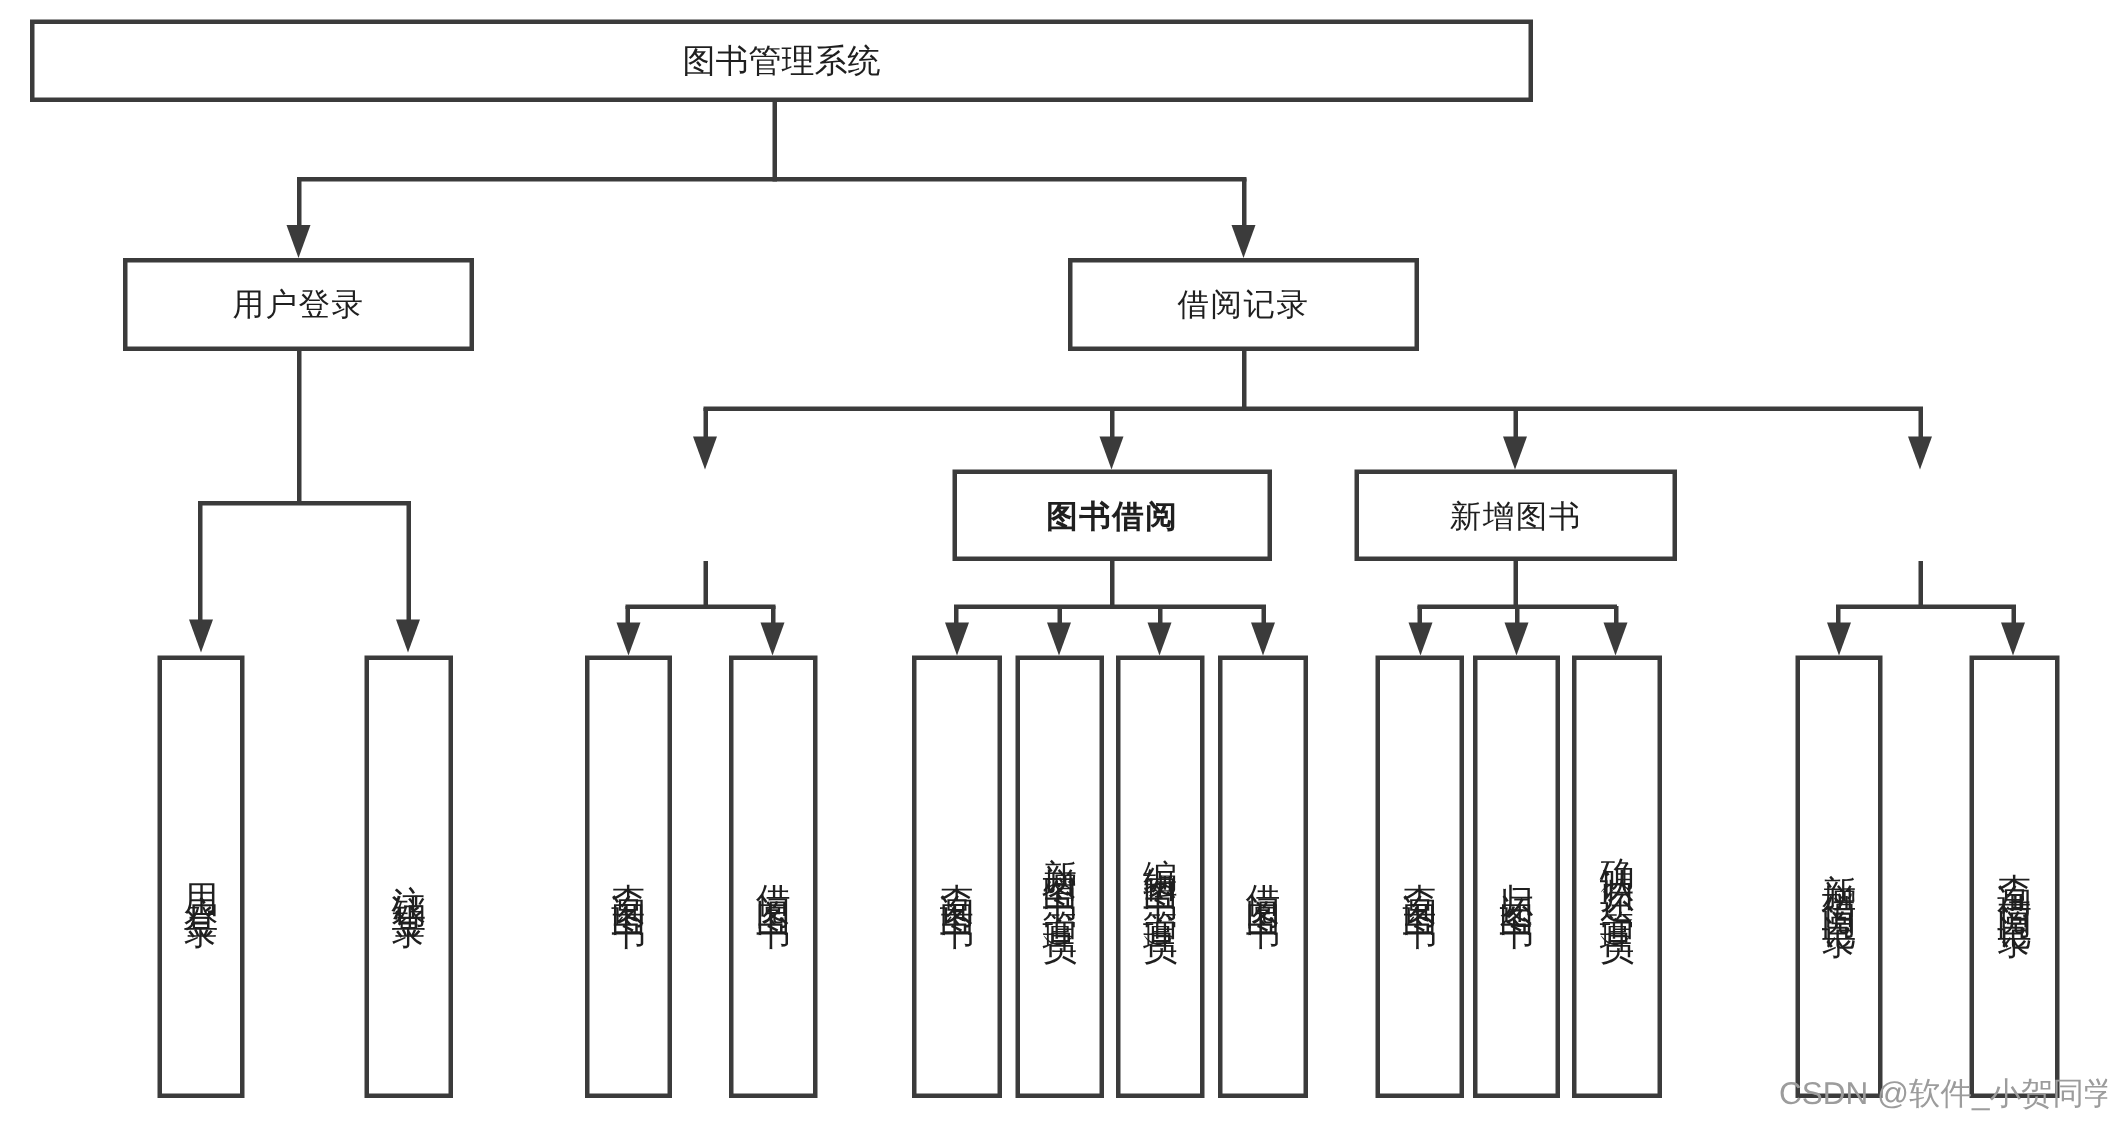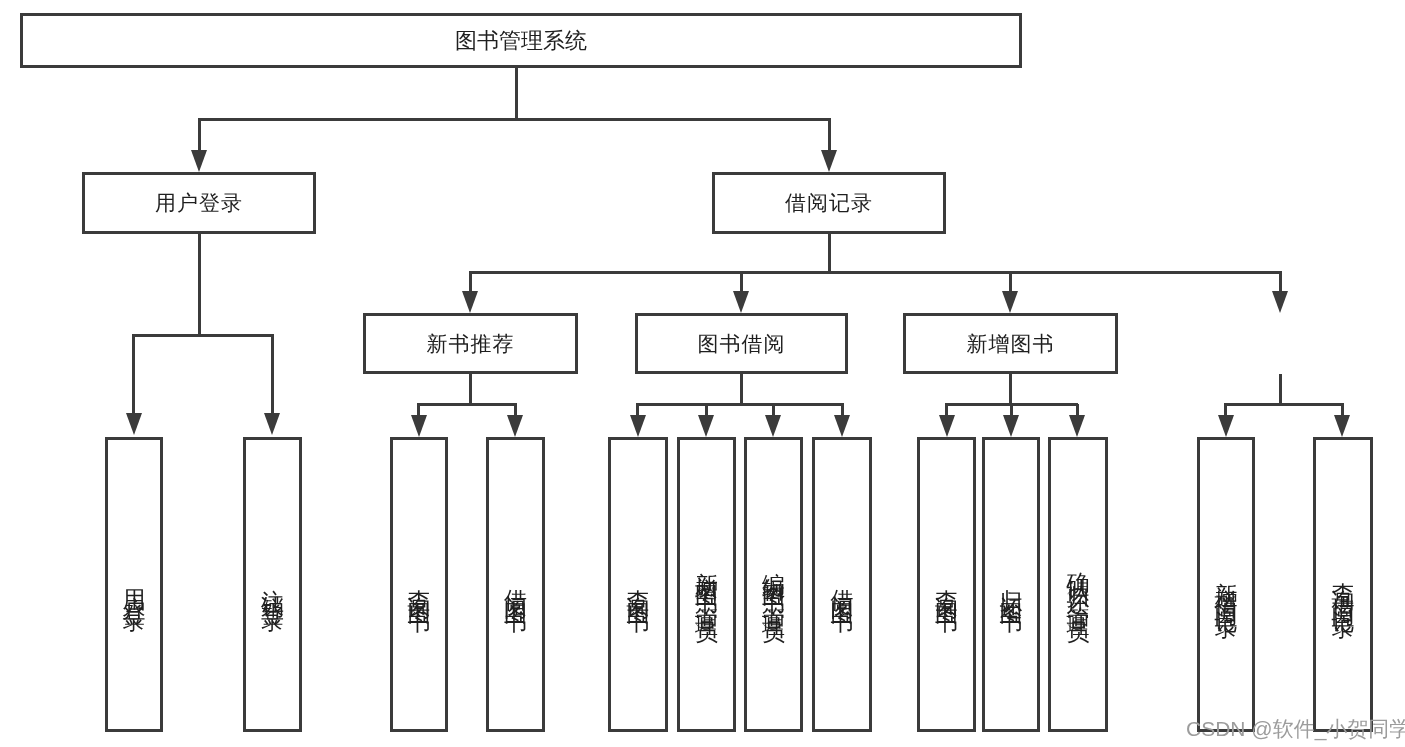--- a/index.html
+++ b/index.html
@@ -79,24 +79,21 @@
     <span>图书管理系统</span>
   </div>
 
   <div class="node h-label" style="left:82px; top:172px; width:234px; height:62px;">
     <span>用户登录</span>
   </div>
   <div class="node h-label" style="left:712px; top:172px; width:234px; height:62px;">
     <span>借阅记录</span>
   </div>
 
-  <div class="node h-label" style="left:363px; top:313px; width:215px; height:61px;">
-    <span>新书推荐</span>
-  </div>
-  <div class="node h-label" style="left:635px; top:313px; width:213px; height:61px;">
+  <div class="node h-label" style="left:635px; top:313px; width:213px; height:61px;font-weight:bold;">
     <span>图书借阅</span>
   </div>
   <div class="node h-label" style="left:903px; top:313px; width:215px; height:61px;">
     <span>新增图书</span>
   </div>
 
   <div class="leaf" style="left:105px; width:58px;">
     <span>用户登录</span>
   </div>
   <div class="leaf" style="left:243px; width:59px;">

